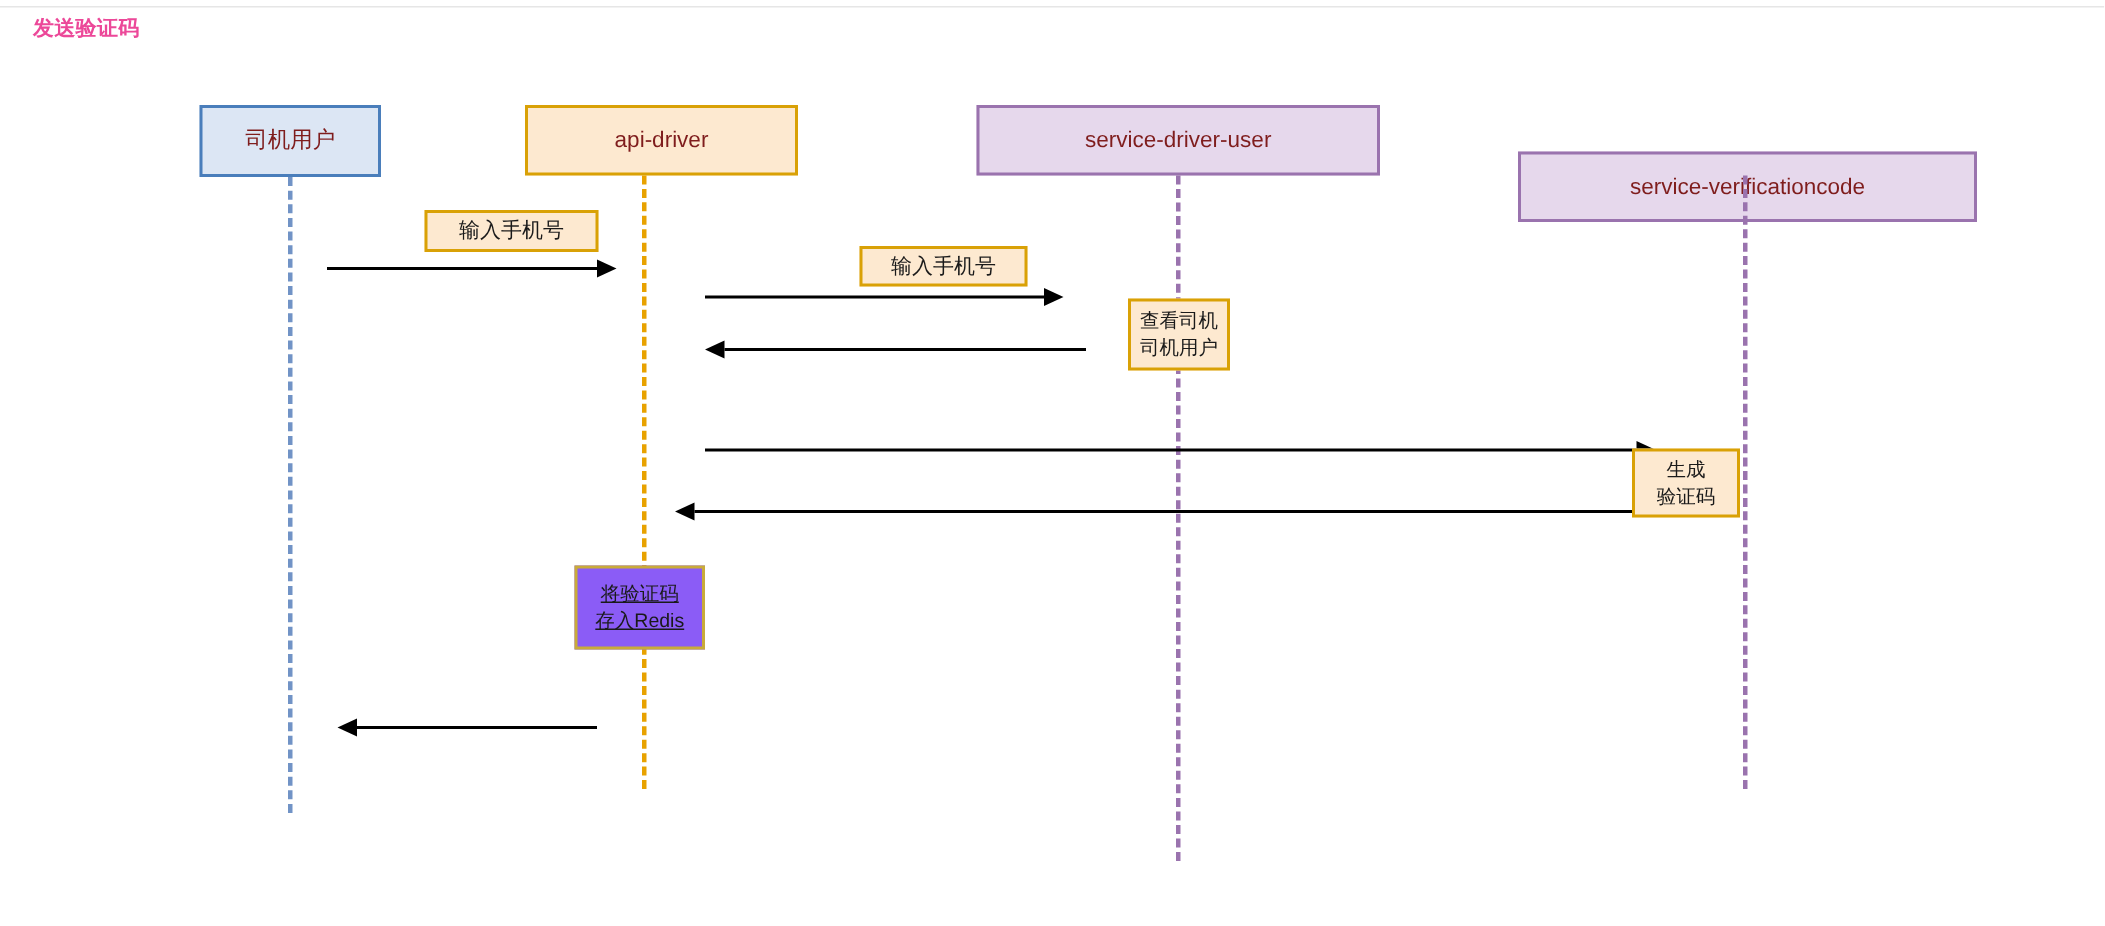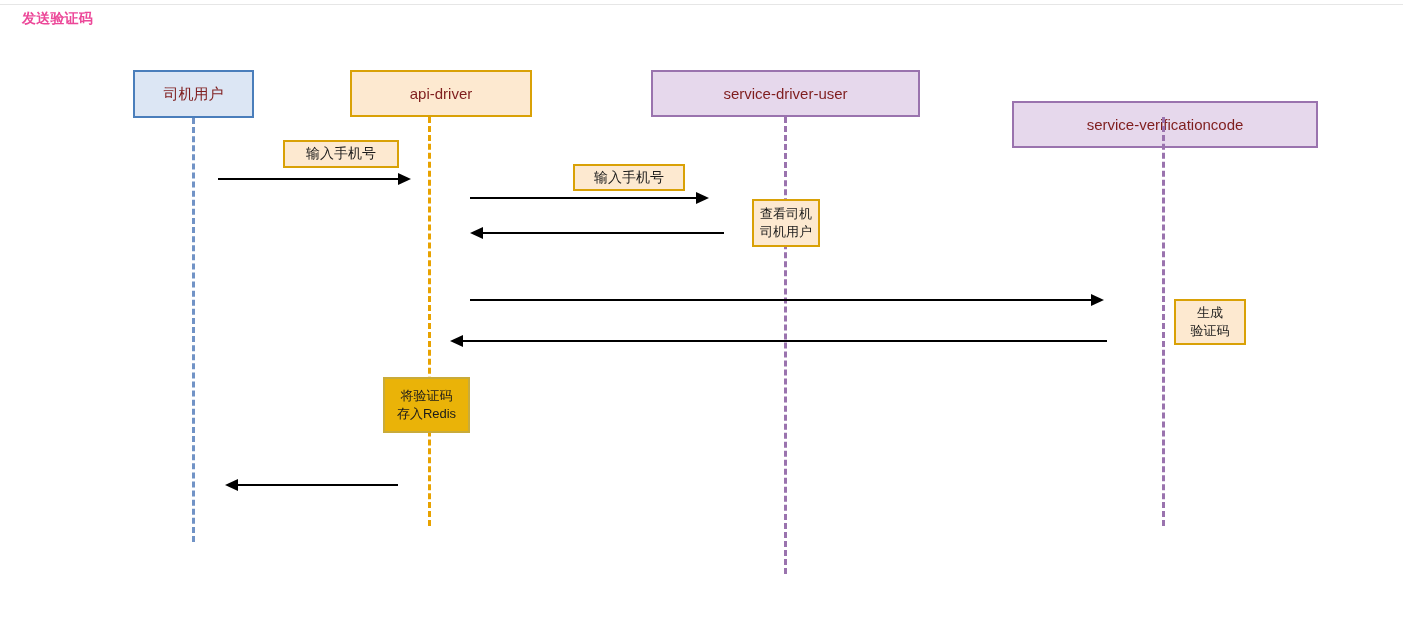--- a/index.html
+++ b/index.html
@@ -106,21 +106,21 @@
     font-size: 13px;
     color: #1a1a1a;
     display: flex;
     flex-direction: column;
     align-items: center;
     justify-content: center;
     line-height: 1.35;
     white-space: nowrap;
     text-align: center;
   }
-  .note.cream { background: #eab308; border-color: #c9ab3a; }
+  .note.cream { background: #8b5cf6; border-color: #c9ab3a; text-decoration: underline; }
   .note span { display: block; }
 </style>
 </head>
 <body>
 
 <div id="canvas">
 
   <div class="top-rule"></div>
 
   <div class="diagram-title">发送验证码</div>
@@ -167,21 +167,21 @@
   <div class="arrow-head left" style="left:450px; top:335px;"></div>
 
   <div class="msg-line" style="left:238px; top:484px; width:160px;"></div>
   <div class="arrow-head left" style="left:225px; top:479px;"></div>
 
   <div class="note" style="left:752px; top:199px; width:68px; height:48px;">
     <span>查看司机</span>
     <span>司机用户</span>
   </div>
 
-  <div class="note" style="left:1174px; top:299px; width:72px; height:46px;">
+  <div class="note" style="left:1088px; top:299px; width:72px; height:46px;">
     <span>生成</span>
     <span>验证码</span>
   </div>
 
   <div class="note cream" style="left:383px; top:377px; width:87px; height:56px;">
     <span>将验证码</span>
     <span>存入Redis</span>
   </div>
 
 </div>

